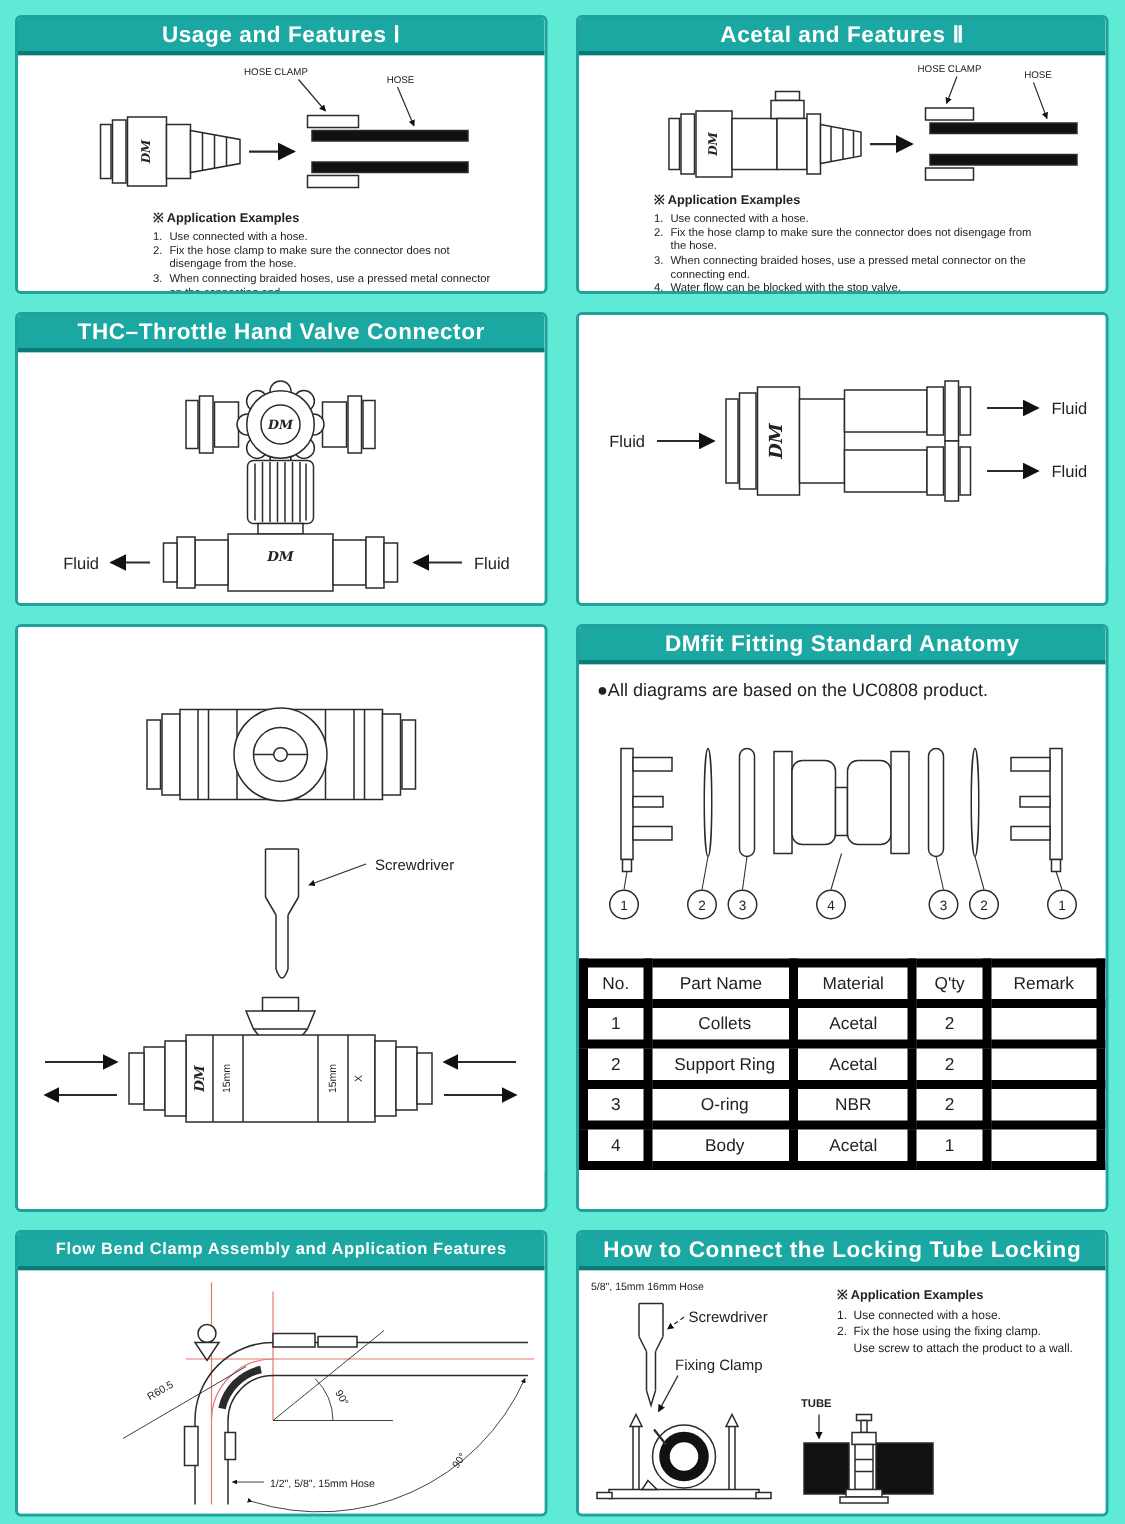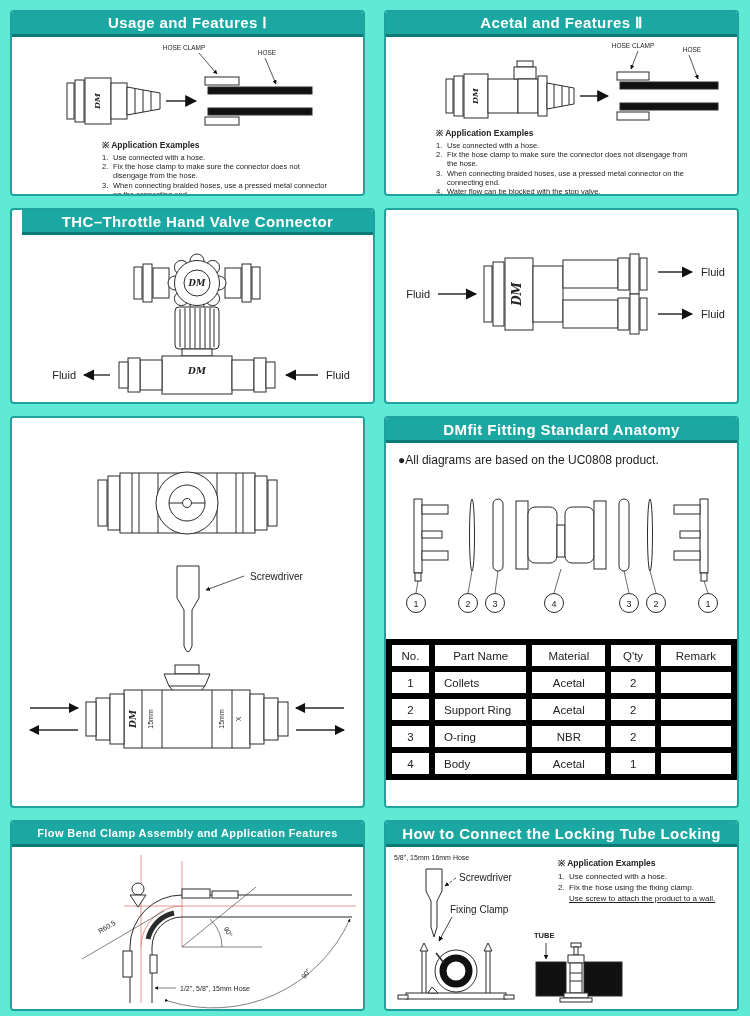--- a/index.html
+++ b/index.html
@@ -12,26 +12,26 @@
   .content{position:relative;background:#fff;}
   svg{display:block;}
   svg text{font-family:"Liberation Sans",sans-serif;fill:#222;}
   .t65{font-size:6.5px}.t7{font-size:7px}.t75{font-size:7.5px}.t9{font-size:9px}.t10{font-size:10px}.t11{font-size:11px}
   .mid{text-anchor:middle}.enda{text-anchor:end}
   .dm{font-family:"DejaVu Serif",serif;font-style:italic;font-weight:bold;text-anchor:middle;}
   .apps{padding:2px 6px 0 0;}
   .apps .apps-h{font-size:8.5px;font-weight:bold;margin:0 0 3px 0;}
   .li{display:flex;font-size:7.5px;line-height:9.2px;}
   .li .n{width:11px;flex:none;}
-  .li .cont{margin-left:11px;text-decoration:underline;}
+  .li .cont{margin-left:11px;}
   .note{font-size:12px;padding:10px 0 0 12px;}
   .note2{font-size:11.5px;padding:10px 0 0 12px;}
   table.parts{border-collapse:collapse;margin:16px auto 0 auto;font-size:11.5px;border:2px solid #333;}
   table.parts th,table.parts td{border:6px solid #000000;height:21px;padding:0 4px;text-align:center;font-weight:normal;}
-  table.parts td.left{text-align:left;padding-left:9px;}
+  table.parts td.left{text-align:center;padding-left:9px;}
   .c-no{width:34px}.c-pn{width:100px}.c-mt{width:76px}.c-qt{width:42px}.c-rm{width:72px}
 </style>
 </head>
 <body>
 
 <svg width="0" height="0" style="position:absolute">
   <defs>
     <marker id="ma" viewBox="0 0 10 10" refX="9" refY="5" markerWidth="8" markerHeight="8" orient="auto">
         <path d="M0,0 L10,5 L0,10 Z" fill="#111"></path>
       </marker>
@@ -130,21 +130,21 @@
             <span style="width:255px">When connecting braided hoses, use a pressed metal connector on the connecting end.</span>
           </div>
         <div class="li">
             <span class="n">4.</span>
             <span>Water flow can be blocked with the stop valve.</span>
           </div>
       </div>
     </div>
   </div>
 
-  <div class="panel" style="left:10px;top:208px;width:351px;height:192px;padding-left:10px;">
+  <div class="panel" style="left:10px;top:208px;width:351px;height:192px;">
     <div class="hd">THC–Throttle Hand Valve Connector</div>
     <div class="content" style="height:167px;">
       <svg width="351" height="167" viewBox="0 0 351 167">
         <g stroke="#2b2b2b" fill="#fff" stroke-width="1">
           <rect x="112" y="32" width="8" height="32"></rect>
             <rect x="121" y="29" width="9" height="38"></rect>
             <rect x="131" y="33" width="16" height="30"></rect>
           <rect x="203" y="33" width="16" height="30"></rect>
             <rect x="220" y="29" width="9" height="38"></rect>
             <rect x="230" y="32" width="8" height="32"></rect>

